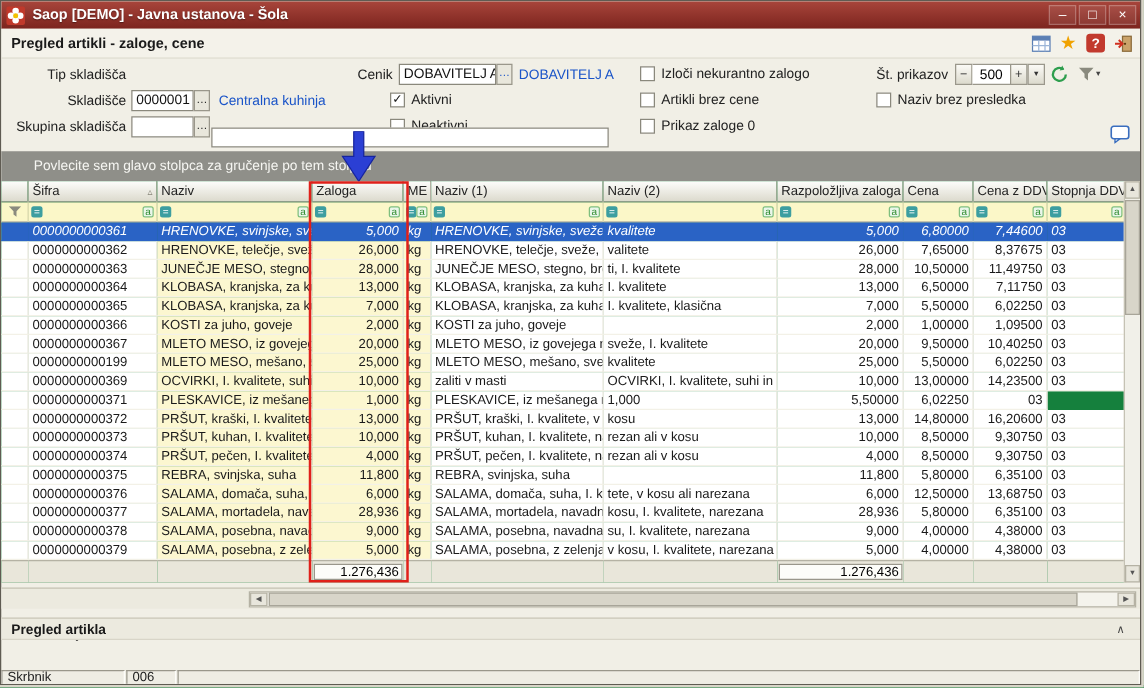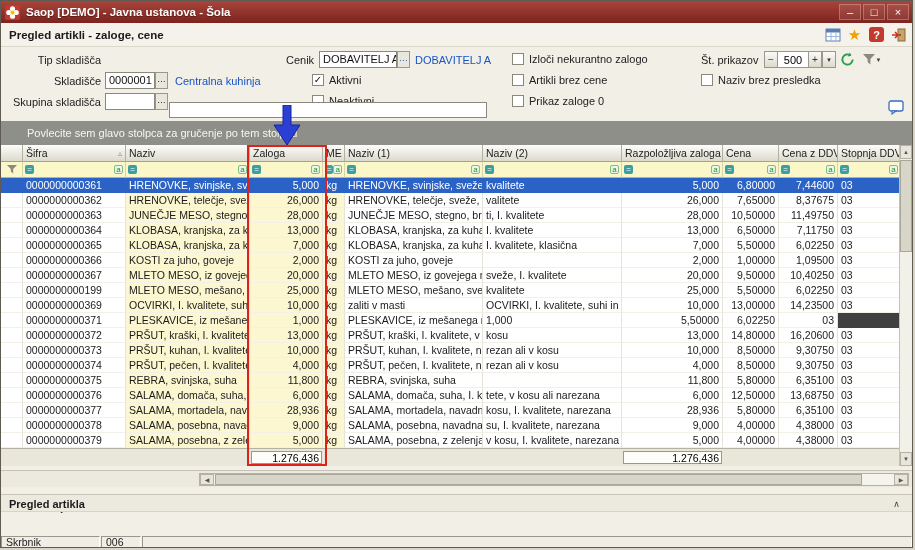--- a/index.html
+++ b/index.html
@@ -37,33 +37,33 @@
   .spinner{position:absolute;display:flex;height:17px;}
   .spbtn{width:14px;background:linear-gradient(#fbfaf6,#dcdacd);border:1px solid #9a978b;font-size:10px;display:flex;align-items:center;justify-content:center;color:#333;}
   .spval{width:30px;background:#fff;border-top:1px solid #9a978b;border-bottom:1px solid #9a978b;font-size:11px;display:flex;align-items:center;justify-content:center;}
   .tool-ic{position:absolute;width:17px;height:17px;display:flex;align-items:center;justify-content:center;}
   .mini-caret{font-size:6px;color:#444;margin-left:1px;}
 
   
   .groupbar{position:absolute;top:120px;left:0;right:0;height:24px;background:#8f8f89;color:#f6f6f2;font-size:11px;line-height:24px;padding-left:26px;}
 
   
-  .grid{position:absolute;top:144px;left:0;width:900px;background:#404040;}
+  .grid{position:absolute;top:144px;left:0;width:900px;background:#15803d;}
   .grid-row{display:grid;grid-template-columns:22px 103px 124px 73px 22px 138px 139px 101px 56px 59px 1fr;}
   .grid-row>*{min-width:0;}
   .hcell{height:17px;background:linear-gradient(#fdfdfb,#dcdacd);border-right:1px solid #b3b0a2;border-bottom:1px solid #a3a095;font-size:10.5px;color:#222;display:flex;align-items:center;justify-content:space-between;padding:0 3px;white-space:nowrap;overflow:hidden;}
   .sort{color:#8a877b;font-size:8px;}
   .fcell{height:16px;background:#fbf7c8;border-right:1px solid #d9d5ab;border-bottom:1px solid #b5b2a4;display:flex;align-items:center;justify-content:space-between;padding:0 2px;}
   .fop{font-size:8px;color:#fff;background:#3d9ea0;width:9px;height:9px;line-height:9px;text-align:center;border-radius:2px;}
   .faz{font-size:8px;color:#2e8b2e;border:1px solid #7fbf7f;background:#eaf6ea;width:9px;height:9px;line-height:8px;text-align:center;border-radius:2px;}
   .fcell.ind{justify-content:center;}
   .cell{height:15px;line-height:14px;font-size:10.5px;color:#1a1a1a;padding:0 3px;border-right:1px solid #e6e4d8;border-bottom:1px solid #f3f1e7;white-space:nowrap;overflow:hidden;background:#fff;}
   .grid-row>*:nth-child(4),.grid-row>*:nth-child(8),.grid-row>*:nth-child(9),.grid-row>*:nth-child(10){text-align:right;}
   .body-row>*:nth-child(3),.body-row>*:nth-child(4),.body-row>*:nth-child(5){background:#fcf7d0;}
-  .body-row.selected>*{background:#2a63c5 !important;color:#fff;border-right-color:#2a63c5;border-bottom-color:#2a63c5;}
+  .body-row.selected>*{background:#2a63c5 !important;color:#fff;border-right-color:#2a63c5;border-bottom-color:#2a63c5;font-style:italic;}
   .tcell{height:18px;background:#e9e6da;border-top:1px solid #b5b2a4;padding:0 1px;}
   .sum-box{display:block;margin-top:2px;height:13px;line-height:12px;border:1px solid #9a978b;background:#fdfdf9;font-size:10.5px;text-align:right;padding:0 2px;}
 
   
   .vscroll{position:absolute;top:144px;right:0;width:13px;height:321px;background:#f1f0e9;border-left:1px solid #c5c2b4;}
   .vbtn{position:absolute;left:0;width:12px;height:14px;background:#e8e6dc;border:1px solid #b5b2a4;font-size:6px;color:#555;display:flex;align-items:center;justify-content:center;}
   .vthumb{position:absolute;left:0;top:15px;width:12px;height:92px;background:#d8d5c9;border:1px solid #a8a599;}
   .statusrow{position:absolute;top:469px;left:0;right:0;height:17px;background:#eceadf;border-top:1px solid #c5c2b4;}
   .statusrow .txt{position:absolute;left:8px;top:0;line-height:17px;font-size:11px;color:#222;margin-top:28px;}
   .hscroll{position:absolute;left:198px;right:3px;top:2px;height:13px;background:#f4f3ec;border:1px solid #b5b2a4;}

